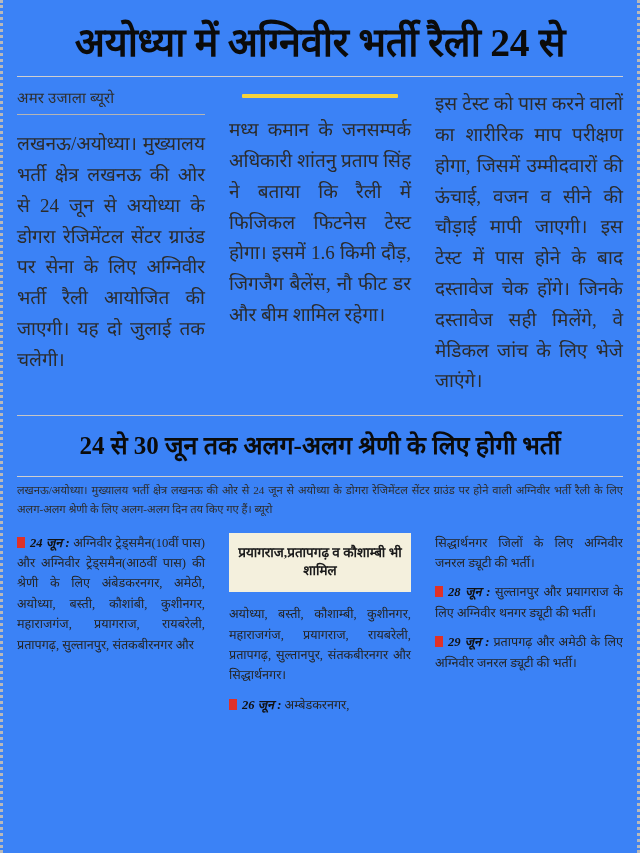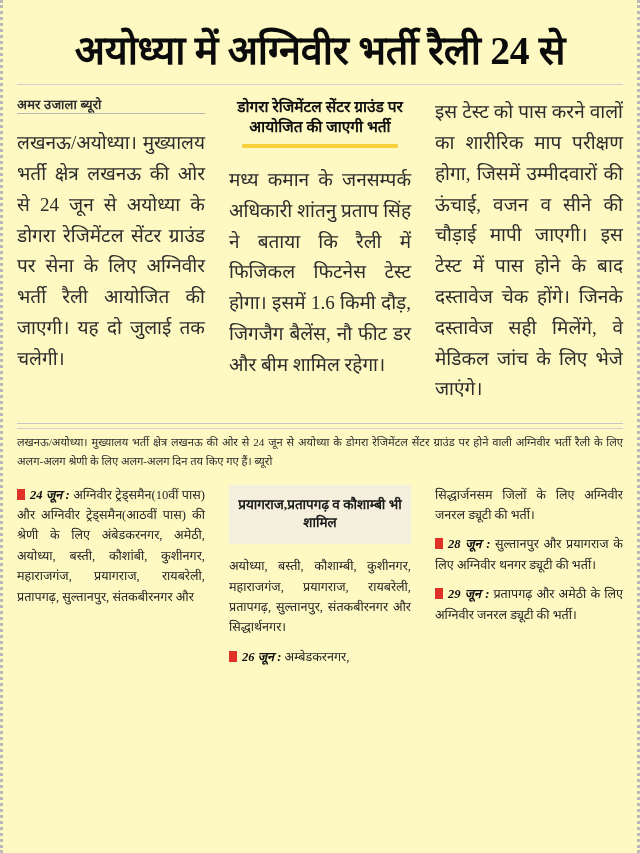--- a/index.html
+++ b/index.html
@@ -11,25 +11,25 @@
     width: 640px;
     height: 853px;
     font-family: "Liberation Serif", "DejaVu Serif", serif;
     color: #161616;
     overflow: hidden;
     position: relative;
   }
   .clipping {
     position: absolute;
     inset: 0;
-    background: #fef9c3;
+    background: #3b82f6;
     border-left: 3px dotted #b9b9b9;
     border-right: 3px dotted #b9b9b9;
     box-sizing: border-box;
-    padding: 8px 14px;
+    padding: 0 14px;
     display: flex;
     flex-direction: column;
   }
 
   
   .headline-main {
     font-size: 40px;
     font-weight: bold;
     line-height: 1.06;
     letter-spacing: -0.3px;
@@ -53,24 +53,25 @@
     margin-top: 10px;
   }
   .col {
     box-sizing: border-box;
   }
   .col-1 { width: 33%; padding-right: 12px; }
   .col-2 { width: 34%; padding: 0 12px; }
   .col-3 { width: 33%; padding-left: 12px; }
 
   .byline {
-    font-size: 13px;
-    font-weight: bold;
+    font-size: 15px;
+    font-weight: normal;
     color: #2e2e2e;
     letter-spacing: 0.2px;
+    margin-bottom: 7px;
   }
   .byline-rule {
     border: 0;
     border-top: 1px solid #b5b5b5;
     margin: 0 0 14px 0;
   }
 
   .subhead {
     font-size: 15.5px;
     font-weight: bold;
@@ -193,34 +194,34 @@
 
   <div class="story-top">
 
     <div class="col col-1">
       <div class="byline">अमर उजाला ब्यूरो</div>
       <hr class="byline-rule">
       <p class="body-text">लखनऊ/अयोध्या। मुख्यालय भर्ती क्षेत्र लखनऊ की ओर से 24 जून से अयोध्या के डोगरा रेजिमेंटल सेंटर ग्राउंड पर सेना के लिए अग्निवीर भर्ती रैली आयोजित की जाएगी। यह दो जुलाई तक चलेगी।</p>
     </div>
 
     <div class="col col-2">
-      <div class="subhead">डोगरा रेजिमेंटल सेंटर ग्राउंड पर आयोजित की जाएगी भर्ती</div>
       <div class="subhead-underline"></div>
       <p class="body-text">मध्य कमान के जनसम्पर्क अधिकारी शांतनु प्रताप सिंह ने बताया कि रैली में फिजिकल फिटनेस टेस्ट होगा। इसमें 1.6 किमी दौड़, जिगजैग बैलेंस, नौ फीट डर और बीम शामिल रहेगा।</p>
     </div>
 
     <div class="col col-3">
       <p class="body-text">इस टेस्ट को पास करने वालों का शारीरिक माप परीक्षण होगा, जिसमें उम्मीदवारों की ऊंचाई, वजन व सीने की चौड़ाई मापी जाएगी। इस टेस्ट में पास होने के बाद दस्तावेज चेक होंगे। जिनके दस्तावेज सही मिलेंगे, वे मेडिकल जांच के लिए भेजे जाएंगे।</p>
     </div>
 
   </div>
 
   <div class="section-gap"></div>
   <hr class="rule-strong">
 
+  <h2 class="headline-sub">24 से 30 जून तक अलग-अलग श्रेणी के लिए होगी भर्ती</h2>
 
   <hr class="rule-thin">
 
   <p class="intro-para">लखनऊ/अयोध्या। मुख्यालय भर्ती क्षेत्र लखनऊ की ओर से 24 जून से अयोध्या के डोगरा रेजिमेंटल सेंटर ग्राउंड पर होने वाली अग्निवीर भर्ती रैली के लिए अलग-अलग श्रेणी के लिए अलग-अलग दिन तय किए गए हैं। ब्यूरो</p>
 
   <div class="story-bottom">
 
     <div class="bcol bcol-1">
       <p class="bullet-item">
         <span class="bullet-sq"></span><span class="bullet-date">24 जून :</span><span> अग्निवीर ट्रेड्समैन(10वीं पास) और अग्निवीर ट्रेड्समैन(आठवीं पास) की श्रेणी के लिए अंबेडकरनगर, अमेठी, अयोध्या, बस्ती, कौशांबी, कुशीनगर, महाराजगंज, प्रयागराज, रायबरेली, प्रतापगढ़, सुल्तानपुर, संतकबीरनगर और</span>
@@ -229,21 +230,21 @@
 
     <div class="bcol bcol-2">
       <div class="callout">प्रयागराज,प्रतापगढ़ व कौशाम्बी भी शामिल</div>
       <p class="cont-text">अयोध्या, बस्ती, कौशाम्बी, कुशीनगर, महाराजगंज, प्रयागराज, रायबरेली, प्रतापगढ़, सुल्तानपुर, संतकबीरनगर और सिद्धार्थनगर।</p>
       <p class="bullet-item">
         <span class="bullet-sq"></span><span class="bullet-date">26 जून :</span><span> अम्बेडकरनगर,</span>
       </p>
     </div>
 
     <div class="bcol bcol-3">
-      <p class="cont-text">सिद्धार्जनसम जिलों के लिए अग्निवीर जनरल ड्यूटी की भर्ती।</p>
+      <p class="cont-text">सिद्धार्थनगर जिलों के लिए अग्निवीर जनरल ड्यूटी की भर्ती।</p>
       <p class="bullet-item">
         <span class="bullet-sq"></span><span class="bullet-date">28 जून :</span><span> सुल्तानपुर और प्रयागराज के लिए अग्निवीर थनगर ड्यूटी की भर्ती।</span>
       </p>
       <p class="bullet-item">
         <span class="bullet-sq"></span><span class="bullet-date">29 जून :</span><span> प्रतापगढ़ और अमेठी के लिए अग्निवीर जनरल ड्यूटी की भर्ती।</span>
       </p>
     </div>
 
   </div>
 

